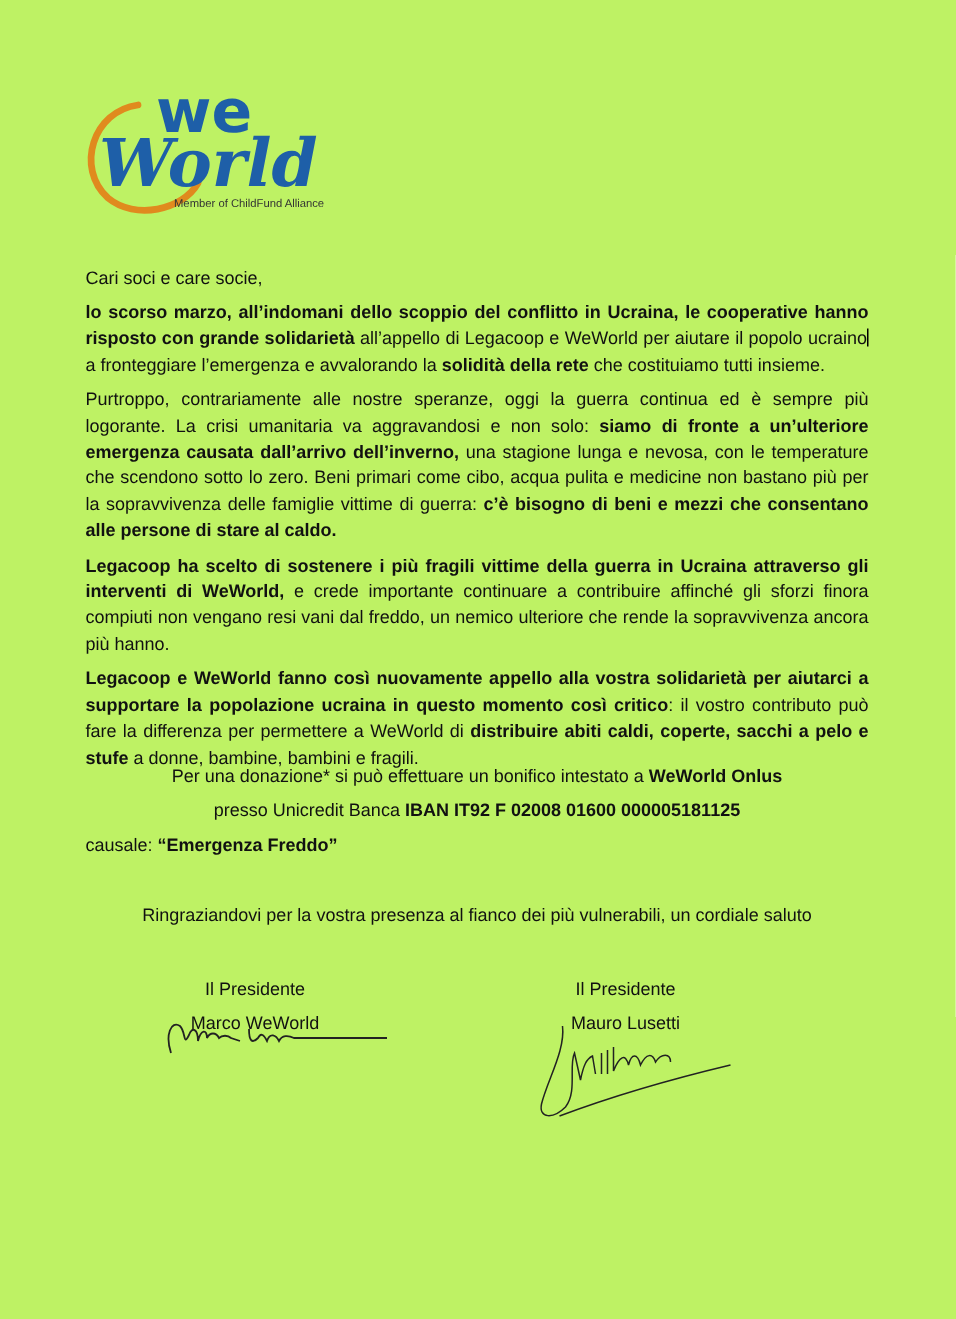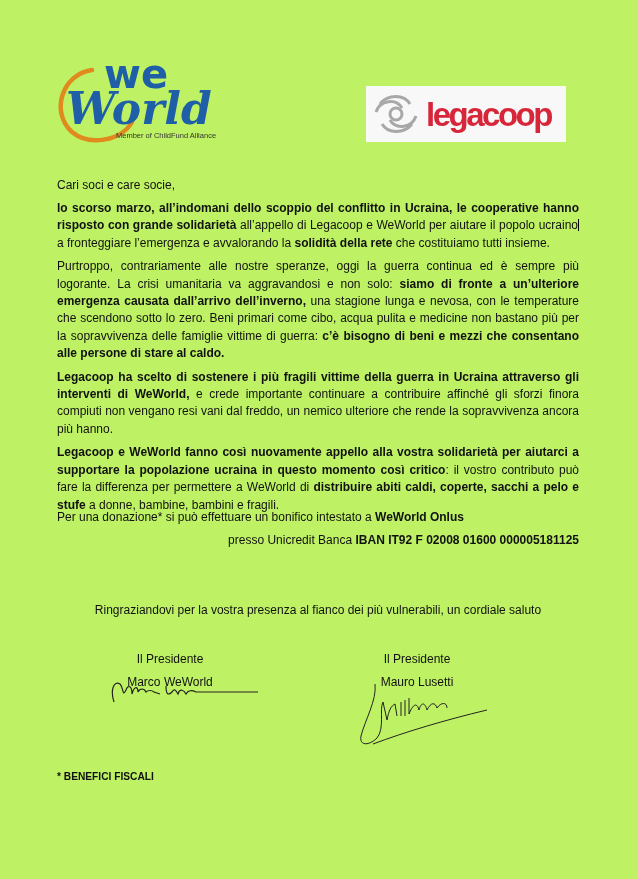--- a/index.html
+++ b/index.html
@@ -24,55 +24,46 @@
 
 <div class="page">
 
   <svg class="logo-weworld" viewBox="0 0 170 92">
     <path d="M40 18 C 10 22, -2 60, 20 80 C 38 95, 70 88, 80 70" fill="none" stroke="#e08a1e" stroke-width="4.5" stroke-linecap="round"></path>
     <text x="52" y="36" font-family="'DejaVu Sans', sans-serif" font-weight="bold" font-size="40" fill="#1e5fa8">we</text>
     <text x="14" y="72" font-family="'DejaVu Serif', serif" font-style="italic" font-weight="bold" font-size="44" fill="#1e5fa8">World</text>
     <text x="64" y="86" font-family="'Liberation Sans', sans-serif" font-size="7.5" fill="#333">Member of ChildFund Alliance</text>
   </svg>
 
-  <div class="logo-legacoop">
-    <svg width="200" height="56" viewBox="0 0 200 56">
-      <g fill="none" stroke="#a8a8a8" stroke-width="3">
-        <path d="M14 18 C 22 8, 38 8, 44 18"></path>
-        <path d="M10 26 C 14 14, 30 12, 36 22"></path>
-        <path d="M46 38 C 38 48, 22 48, 16 38"></path>
-        <path d="M50 30 C 46 42, 30 44, 24 34"></path>
-        <circle cx="30" cy="28" r="6"></circle>
-      </g>
-      <text x="60" y="40" font-family="'Liberation Sans', sans-serif" font-weight="bold" font-size="33" letter-spacing="-2.5" fill="#d7253a">legacoop</text>
-    </svg>
-  </div>
 
   <div class="text" style="top:177px;">Cari soci e care socie,</div>
 
   <div class="text" style="top:200px;">
     <p class="p">
       <b>lo scorso marzo, all’indomani dello scoppio del conflitto in Ucraina, le cooperative hanno risposto con grande solidarietà</b><span> all’appello di Legacoop e WeWorld per aiutare il popolo ucraino</span><span class="cursor"></span><span> a fronteggiare l’emergenza e avvalorando la </span><b>solidità della rete</b><span> che costituiamo tutti insieme.</span>
     </p>
     <p class="p">
       <span>Purtroppo, contrariamente alle nostre speranze, oggi la guerra continua ed è sempre più logorante. La crisi umanitaria va aggravandosi e non solo: </span><b>siamo di fronte a un’ulteriore emergenza causata dall’arrivo dell’inverno,</b><span> una stagione lunga e nevosa, con le temperature che scendono sotto lo zero. Beni primari come cibo, acqua pulita e medicine non bastano più per la sopravvivenza delle famiglie vittime di guerra: </span><b>c’è bisogno di beni e mezzi che consentano alle persone di stare al caldo.</b>
     </p>
     <p class="p">
       <b>Legacoop ha scelto di sostenere i più fragili vittime della guerra in Ucraina attraverso gli interventi di WeWorld,</b><span> e crede importante continuare a contribuire affinché gli sforzi finora compiuti non vengano resi vani dal freddo, un nemico ulteriore che rende la sopravvivenza ancora più hanno.</span>
     </p>
     <p class="p">
       <b>Legacoop e WeWorld fanno così nuovamente appello alla vostra solidarietà per aiutarci a supportare la popolazione ucraina in questo momento così critico</b><span>: il vostro contributo può fare la differenza per permettere a WeWorld di </span><b>distribuire abiti caldi, coperte, sacchi a pelo e stufe</b><span> a donne, bambine, bambini e fragili.</span>
     </p>
   </div>
 
-  <div class="text" style="top:509px; text-align:left;">
+  <div class="text" style="top:509px; text-align:center;">
     <span>Per una donazione* si può effettuare un bonifico intestato a </span><b>WeWorld Onlus</b>
   </div>
-  <div class="text" style="top:532px; text-align:right;">
+  <div class="text" style="top:532px; text-align:center;">
     <span>presso Unicredit Banca </span><b>IBAN IT92 F 02008 01600 000005181125</b>
+  </div>
+  <div class="text" style="top:555px; text-align:left;">
+    <span>causale: </span><b>“Emergenza Freddo”</b>
   </div>
 
   <div class="text" style="top:602px; text-align:center;">Ringraziandovi per la vostra presenza al fianco dei più vulnerabili, un cordiale saluto</div>
 
   <div class="sig-block" style="left:110px; top:651px; width:120px;">
     <div>Il Presidente</div>
     <div style="margin-top:6px;">Marco WeWorld</div>
   </div>
   <svg style="position:absolute; left:108px; top:676px;" width="160" height="32" viewBox="0 0 160 32">
     <path d="M6 26 C 2 14, 6 4, 12 8 C 16 12, 14 22, 18 14 C 20 8, 24 10, 24 18 C 26 10, 30 10, 30 16 C 32 12, 36 12, 38 16 C 40 14, 44 14, 46 16 L 52 18 M58 10 C 58 18, 60 20, 64 16 C 66 12, 68 14, 70 18 C 72 12, 76 14, 78 18 C 80 14, 84 14, 88 16 L 150 16" fill="none" stroke="#222" stroke-width="1.2"></path>
@@ -83,15 +74,14 @@
     <div style="margin-top:6px;">Mauro Lusetti</div>
   </div>
   <svg style="position:absolute; left:355px; top:680px;" width="140" height="72" viewBox="0 0 140 72">
     <g fill="none" stroke="#222" stroke-width="1">
       <path d="M20 4 C 22 20, 10 40, 6 56 C 4 66, 14 66, 22 58 C 30 48, 24 30, 28 22 L 32 40 C 34 30, 36 26, 40 24 L 42 36 M46 22 L 46 36 M50 20 L 50 36 M54 18 L 54 34 C 58 24, 62 22, 64 30 C 66 22, 70 22, 72 30 C 76 22, 80 22, 82 28 C 86 22, 92 22, 92 28"></path>
       <path d="M18 64 C 50 52, 90 40, 132 30"></path>
     </g>
   </svg>
 
   <div class="footnote" style="top:770px;">
-    <div style="font-weight:bold;">* BENEFICI FISCALI</div>
   </div>
 </div>
 
 </body></html>

